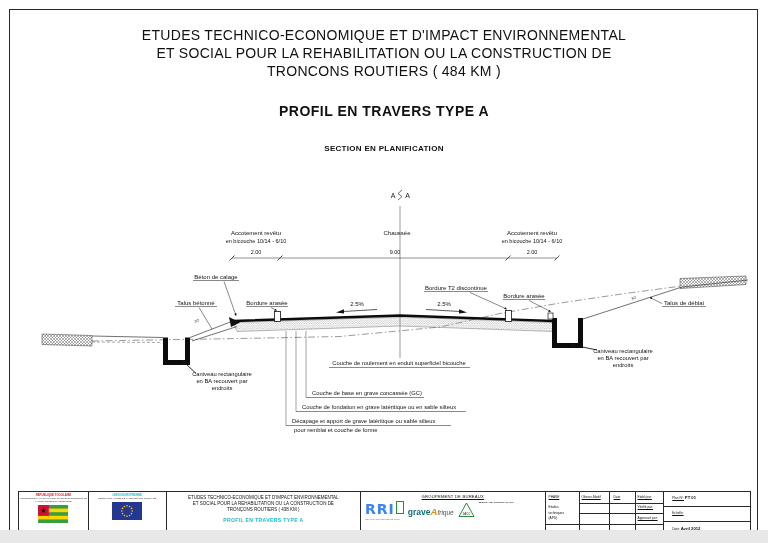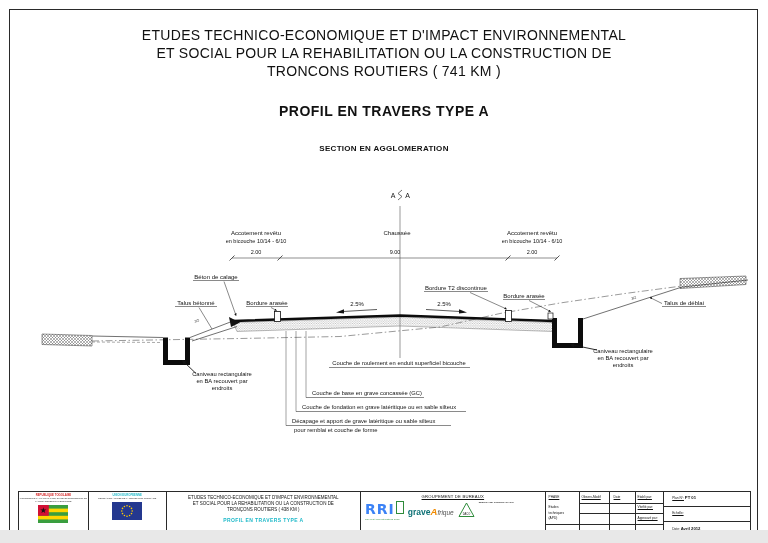--- a/index.html
+++ b/index.html
@@ -47,23 +47,23 @@
   .pv{font-size:4.2px;font-weight:bold;}
 </style>
 </head>
 <body>
 
 <div class="page">
   <div class="frame"></div>
 
   <div class="ctr t1">ETUDES TECHNICO-ECONOMIQUE ET D'IMPACT ENVIRONNEMENTAL</div>
   <div class="ctr t2">ET SOCIAL POUR LA REHABILITATION OU LA CONSTRUCTION DE</div>
-  <div class="ctr t3">TRONCONS ROUTIERS ( 741 KM )</div>
+  <div class="ctr t3">TRONCONS ROUTIERS ( 484 KM )</div>
   <div class="ctr profil">PROFIL EN TRAVERS TYPE A</div>
-  <div class="ctr section">SECTION EN AGGLOMERATION</div>
+  <div class="ctr section">SECTION EN PLANIFICATION</div>
 
   <svg style="position:absolute;left:0;top:170px;" width="768" height="320" viewBox="0 170 768 320">
     <defs>
       <pattern id="stip" width="2.4" height="2.4" patternUnits="userSpaceOnUse">
         <circle cx="0.7" cy="0.8" r="0.45" fill="#7a7a7a"></circle>
         <circle cx="1.8" cy="1.9" r="0.4" fill="#8a8a8a"></circle>
       </pattern>
       <pattern id="xh" width="3" height="3" patternUnits="userSpaceOnUse">
         <path d="M0,3 L3,0 M0,0 L3,3" stroke="#555" stroke-width="0.45"></path>
       </pattern>

